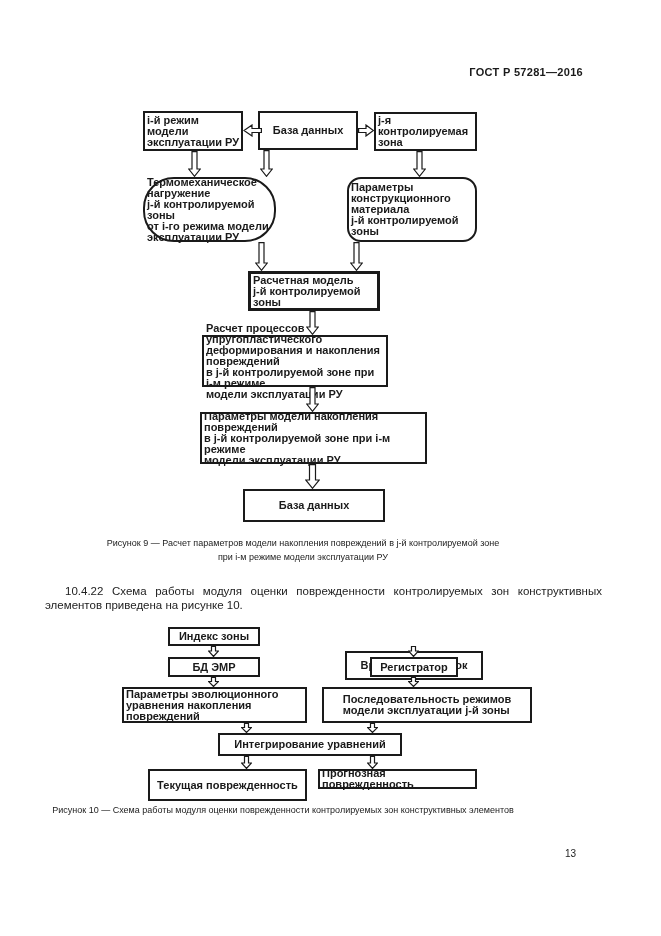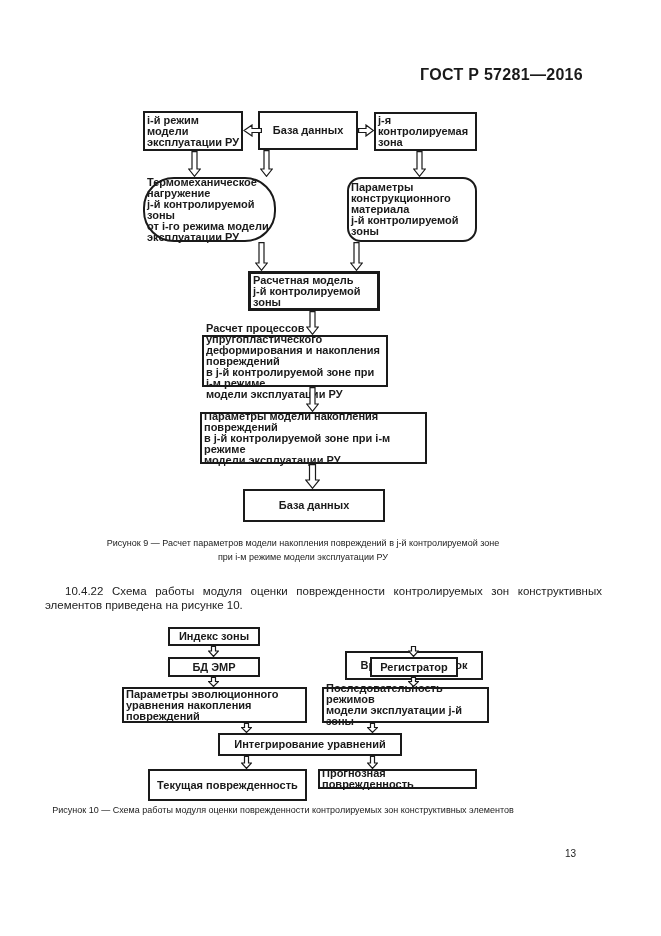--- a/index.html
+++ b/index.html
@@ -2,21 +2,21 @@
 <html><head>
 <meta charset="utf-8">
 <style>
   html,body{margin:0;padding:0;background:#888;}
   .page{
     position:relative;width:661px;height:936px;background:#ffffff;
     font-family:"Liberation Sans","DejaVu Sans",sans-serif;color:#1a1a1a;
     overflow:hidden;margin:0 auto;
   }
   .hdr{
-    position:absolute;top:66px;right:78px;font-size:16px;font-weight:bold;
+    position:absolute;top:66px;right:78px;font-size:11px;font-weight:bold;
     letter-spacing:0.3px;
   }
   .fbox{
     position:absolute;box-sizing:border-box;border:2px solid #1a1a1a;background:#fff;
     display:flex;align-items:center;justify-content:center;text-align:left;
     font-size:11px;font-weight:bold;line-height:11px;white-space:pre-line;padding:1px 2px;
   }
   .fbox.thick{border-width:3px;}
   .arrow{position:absolute;display:block;}
   .arrow polygon{fill:#ffffff;stroke:#1a1a1a;stroke-width:1.2;}
@@ -130,21 +130,21 @@
 
     <svg class="arrow" style="left:208px;top:677px;" width="11" height="10" viewBox="0 0 11 10">
       <polygon points="3.5,0.5 7.5,0.5 7.5,4.5 10.5,4.5 5.5,9.5 0.5,4.5 3.5,4.5"></polygon>
     </svg>
     <svg class="arrow" style="left:408px;top:677px;" width="11" height="10" viewBox="0 0 11 10">
       <polygon points="3.5,0.5 7.5,0.5 7.5,4.5 10.5,4.5 5.5,9.5 0.5,4.5 3.5,4.5"></polygon>
     </svg>
 
     <div class="fbox" style="left:122px;top:687px;width:185px;height:36px;">Параметры эволюционного
 уравнения накопления повреждений</div>
-    <div class="fbox" style="left:322px;top:687px;width:167px;height:36px;">Последовательность режимов
+    <div class="fbox" style="left:322px;top:687px;width:210px;height:36px;">Последовательность режимов
 модели эксплуатации j-й зоны</div>
 
     <svg class="arrow" style="left:241px;top:723px;" width="11" height="10" viewBox="0 0 11 10">
       <polygon points="3.5,0.5 7.5,0.5 7.5,4.5 10.5,4.5 5.5,9.5 0.5,4.5 3.5,4.5"></polygon>
     </svg>
     <svg class="arrow" style="left:367px;top:723px;" width="11" height="10" viewBox="0 0 11 10">
       <polygon points="3.5,0.5 7.5,0.5 7.5,4.5 10.5,4.5 5.5,9.5 0.5,4.5 3.5,4.5"></polygon>
     </svg>
 
     <div class="fbox" style="left:218px;top:733px;width:184px;height:23px;">Интегрирование уравнений</div>

